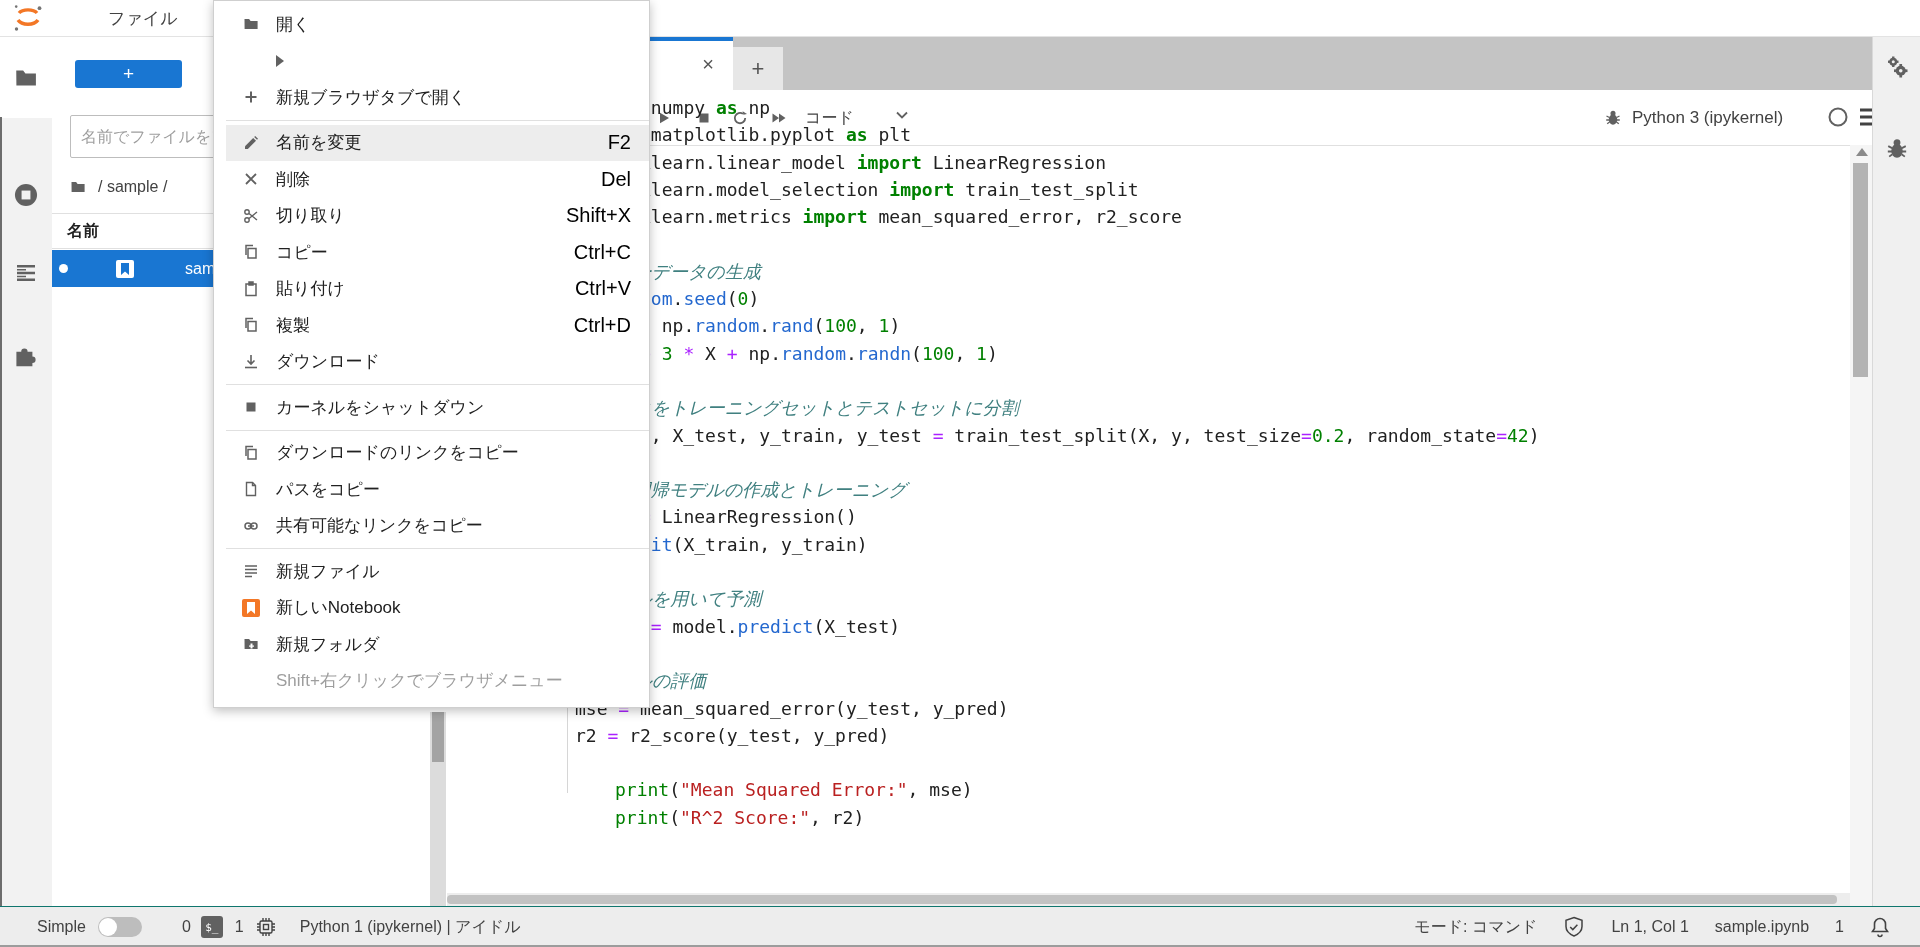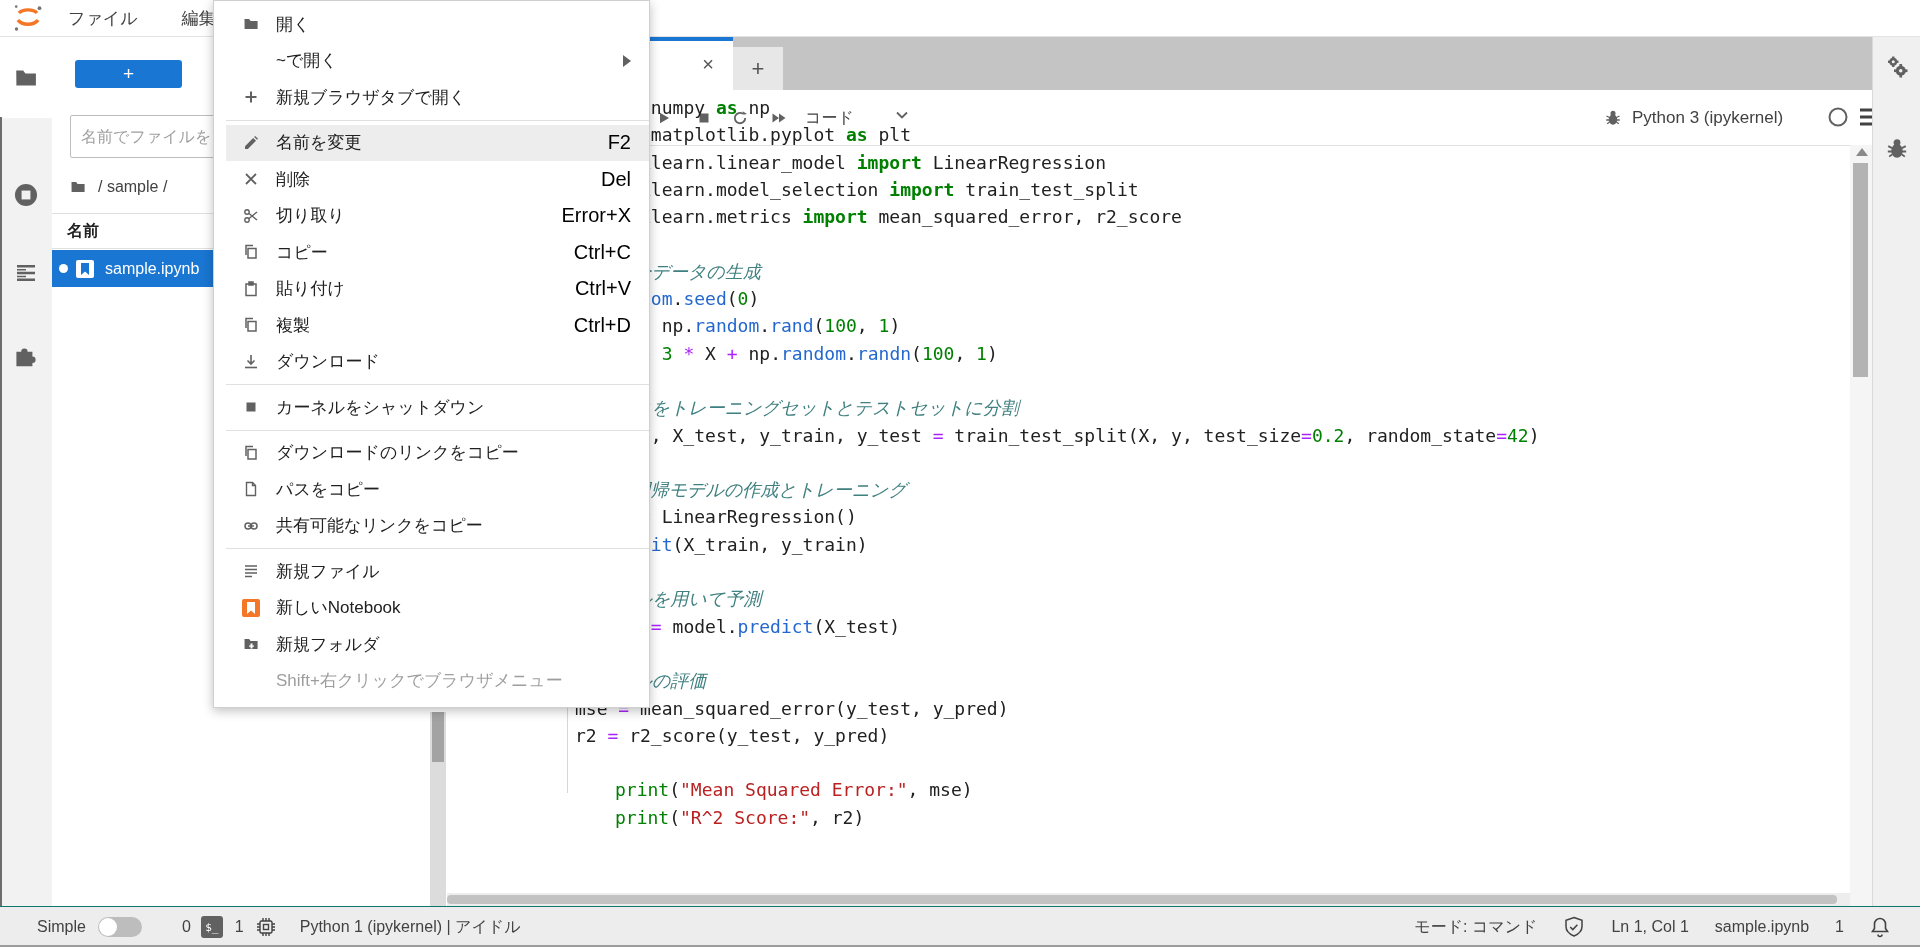--- a/index.html
+++ b/index.html
@@ -1,18 +1,18 @@
 <!DOCTYPE html>
 <html><head>
 <meta charset="utf-8">
 <style>
   html,body{margin:0;padding:0;background:#888;}
   #app{position:relative;width:1920px;height:947px;background:#fff;overflow:hidden;
        font-family:"Liberation Sans","DejaVu Sans",sans-serif;color:#212121;}
-  .abs{position:absolute;}
+  .abs{position:absolute;gap:40px;}
   svg{display:block;}
   
   #menubar{left:0;top:0;width:1920px;height:36px;background:#fff;border-bottom:1px solid #e3e3e3;
            display:flex;align-items:center;}
   #logo{margin-left:10px;width:36px;height:30px;}
   .mb-item{font-size:17px;color:#424242;padding:0 22px;height:36px;display:flex;align-items:center;cursor:default;}
   
   #activitybar{left:0;top:37px;width:52px;height:869px;background:#f2f2f2;border-right:1px solid #ddd;}
   #activitybar .tile{position:absolute;left:0;width:52px;display:flex;align-items:center;justify-content:center;color:#616161;}
   #ab-active{top:0;height:81px;background:#fff;}
@@ -276,21 +276,20 @@
       <div class="ctx-item">
         <span class="mi-icon">
           <svg width="16" height="16" viewBox="0 0 16 16" fill="none" stroke="currentColor" stroke-width="0">
             <path d="M1.5 3h4.6l1.5 2h7v8h-13z" fill="currentColor"></path>
           </svg>
         </span>
         <span class="mi-label">開く</span>
       </div>
       <div class="ctx-item">
         <span class="mi-icon"></span>
-        <span class="mi-label">~で開く</span>
         <span class="mi-sub"></span>
       </div>
       <div class="ctx-item">
         <span class="mi-icon">
           <svg width="16" height="16" viewBox="0 0 16 16" fill="none" stroke="currentColor" stroke-width="0">
             <path d="M7 2.5h2v4.5h4.5v2H9v4.5H7V9H2.5V7H7z" fill="currentColor"></path>
           </svg>
         </span>
         <span class="mi-label">新規ブラウザタブで開く</span>
       </div>
@@ -316,21 +315,21 @@
       </div>
       <div class="ctx-item">
         <span class="mi-icon">
           <svg width="16" height="16" viewBox="0 0 16 16" fill="none" stroke="currentColor" stroke-width="1.4">
             <circle cx="4" cy="4" r="2.2"></circle>
             <circle cx="4" cy="12" r="2.2"></circle>
             <path d="M6 5.5 14 12M6 10.5 14 4"></path>
           </svg>
         </span>
         <span class="mi-label">切り取り</span>
-        <span class="mi-short">Error+X</span>
+        <span class="mi-short">Shift+X</span>
       </div>
       <div class="ctx-item">
         <span class="mi-icon">
           <svg width="16" height="16" viewBox="0 0 16 16" fill="none" stroke="currentColor" stroke-width="1.5">
             <rect x="5" y="4.5" width="8" height="9.5"></rect>
             <path d="M3 11V1.5h7"></path>
           </svg>
         </span>
         <span class="mi-label">コピー</span>
         <span class="mi-short">Ctrl+C</span>

